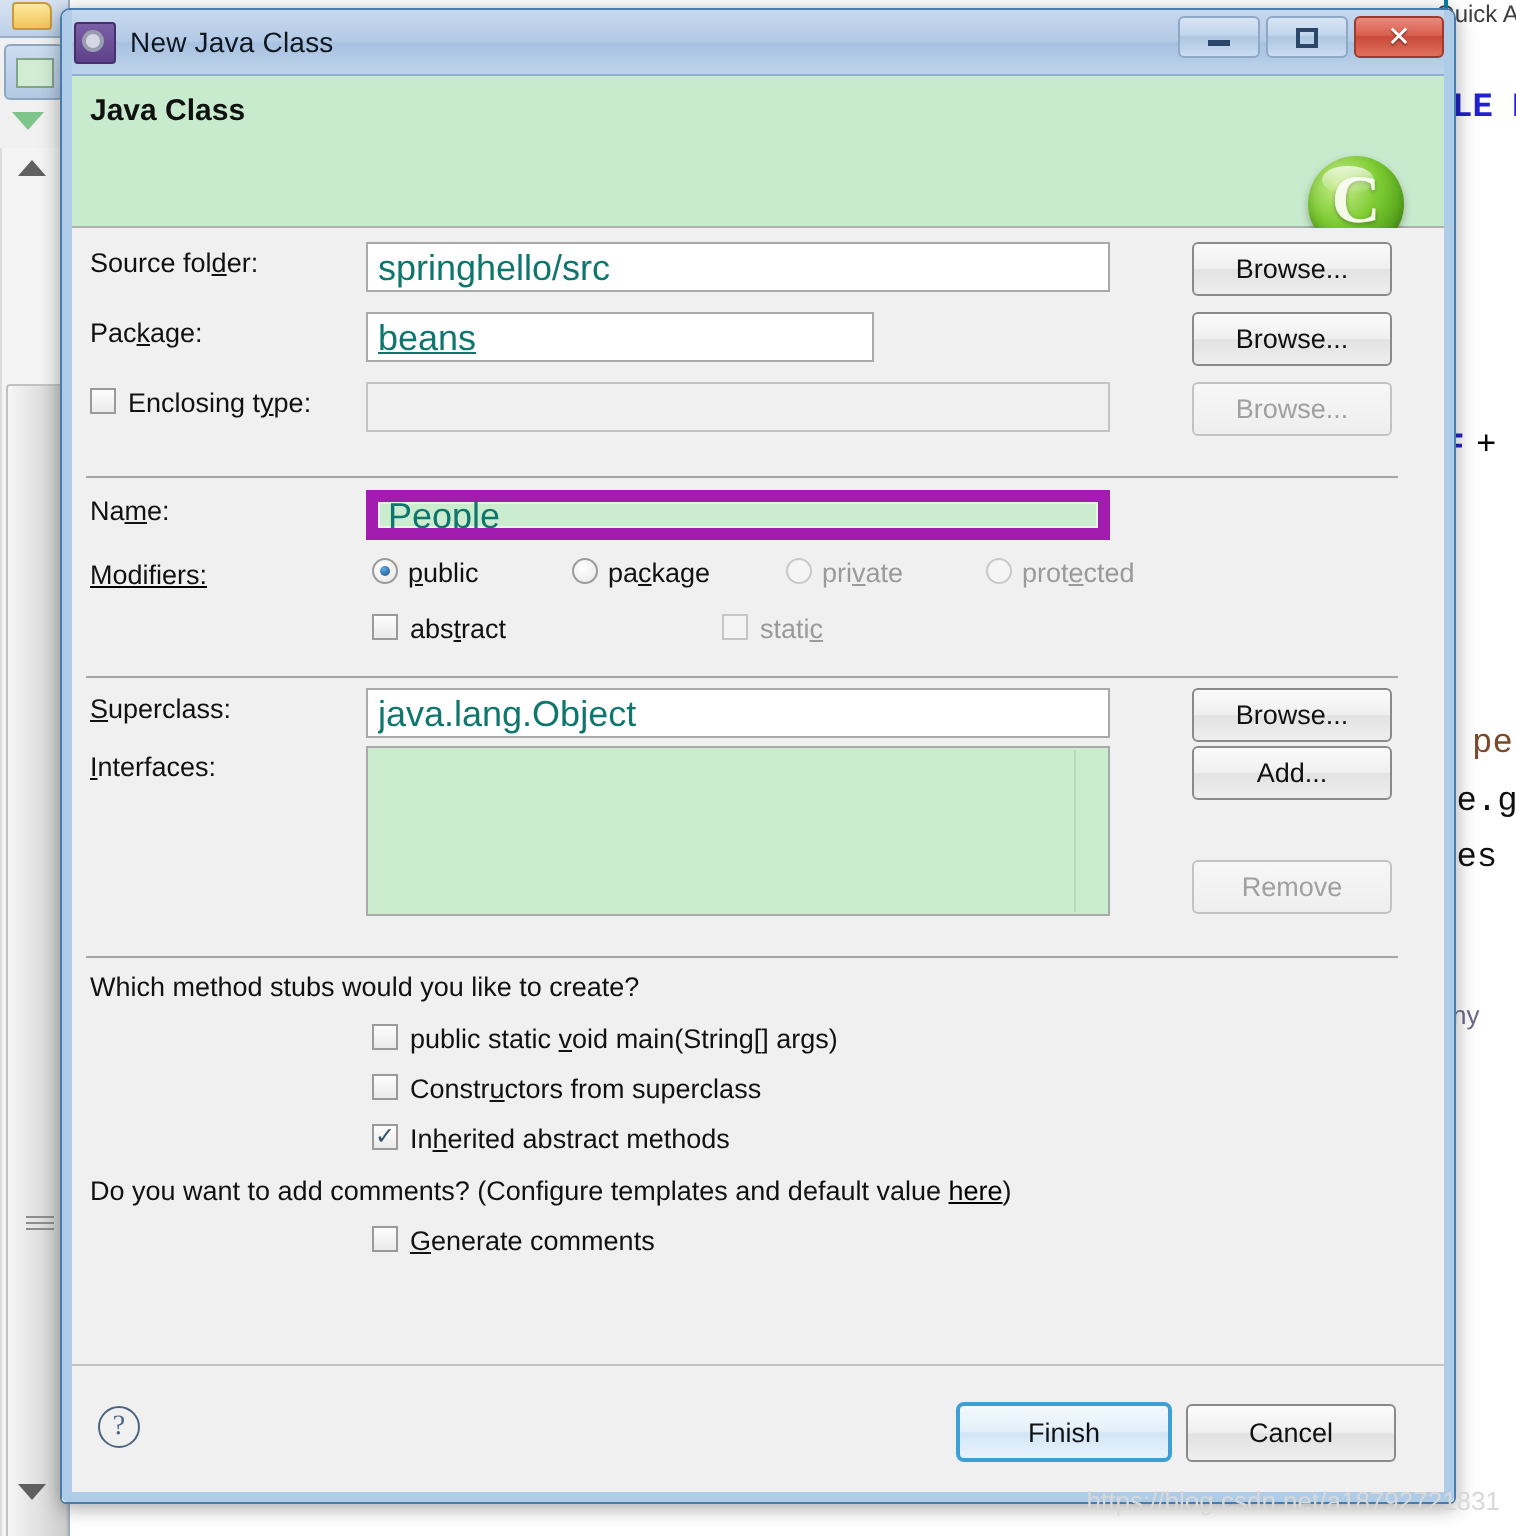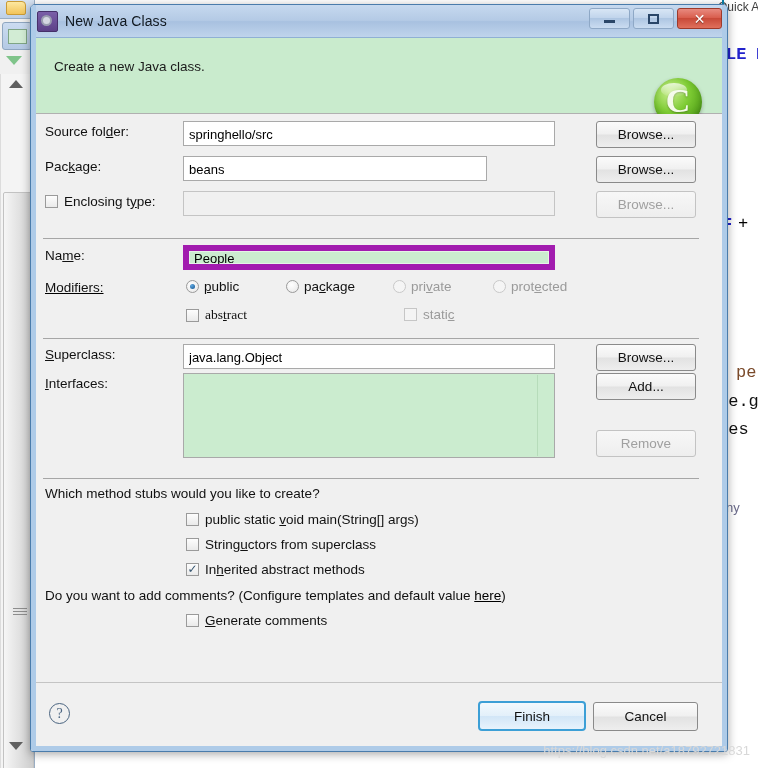--- a/index.html
+++ b/index.html
@@ -195,29 +195,29 @@
   }
 
   
   .body {
     position: relative;
     height: 570px;
     background: #f0f0f0;
     padding: 0; box-sizing: border-box;
   }
 
-  .row { position: absolute; display: flex; align-items: center; }
+  .row { position: absolute; display: flex; }
   .lbl { font-size: 13.5px; color: #111; white-space: nowrap; }
   .lbl.dis { color: #9a9a9a; }
   u { text-decoration: underline; }
 
   .txt {
     height: 25px; box-sizing: border-box;
     border: 1px solid #a9a9a9; background: #fff;
-    font-size: 13px; color: #000000;
+    font-size: 18px; color: #0f766e;
     padding: 2px 4px 0 5px; line-height: 21px;
     outline: none;
     font-family: "Liberation Sans", sans-serif;
   }
   .txt.focused {
     background: #cbeccf; border: 6px solid #a21caf;
     box-shadow: inset 0 0 0 1px #e5f4e7;
   }
   .txt.disabled { background: #f0f0f0; border-color: #c4c4c4; }
 
@@ -356,38 +356,38 @@
       <div class="win-btn">
         <span class="gl-max"></span>
       </div>
       <div class="win-btn close">
         <span class="gl-close">✕</span>
       </div>
     </div>
   </div>
 
   <div class="banner">
-    <div class="banner-sub">Create a new Java class.</div>
+    <div class="banner-title">Java Class</div>
     <div class="banner-icon">
       <span>C</span>
     </div>
   </div>
 
   <div class="body">
 
     <div class="row" style="left:14px; top:10px;">
       <span class="lbl"><span>Source fol</span><u>d</u><span>er:</span></span>
     </div>
     <input class="txt" style="left: 152px; top: 7px; width: 372px; position: absolute;" value="springhello/src">
     <div class="btn" style="position:absolute; left:565px; top:7px; width:100px;">Browse...</div>
 
     <div class="row" style="left:14px; top:45px;">
       <span class="lbl"><span>Pac</span><u>k</u><span>age:</span></span>
     </div>
-    <input class="txt" style="left: 152px; top: 42px; width: 304px; position: absolute;" value="beans">
+    <input class="txt" style="left: 152px; top: 42px; width: 254px; position: absolute; text-decoration: underline;" value="beans">
     <div class="btn" style="position:absolute; left:565px; top:42px; width:100px;">Browse...</div>
 
     <div class="row" style="left:14px; top:80px;">
       <span class="cb"></span>
       <span class="lbl"><span>Enclosing t</span><u>y</u><span>pe:</span></span>
     </div>
     <input class="txt disabled" style="left: 152px; top: 77px; width: 372px; position: absolute;" disabled="" value="">
     <div class="btn disabled" style="position:absolute; left:565px; top:77px; width:100px;">Browse...</div>
 
     <div class="sep" style="left:12px; top:124px; width:656px;"></div>
@@ -413,29 +413,29 @@
     </div>
     <div class="row" style="left:362px; top:165px;">
       <span class="rb dis"></span>
       <span class="lbl dis"><span>pri</span><u>v</u><span>ate</span></span>
     </div>
     <div class="row" style="left:462px; top:165px;">
       <span class="rb dis"></span>
       <span class="lbl dis"><span>prot</span><u>e</u><span>cted</span></span>
     </div>
 
-    <div class="row" style="left:155px; top:193px;font-family:Liberation Serif, serif;">
+    <div class="row" style="left:155px; top:193px;">
       <span class="cb"></span>
       <span class="lbl"><span>abs</span><u>t</u><span>ract</span></span>
     </div>
     <div class="row" style="left:245px; top:193px;margin-top:37px;">
       <span class="cb"></span>
       <span class="lbl"><span>fina</span><u>l</u><span></span></span>
     </div>
-    <div class="row" style="left:330px; top:193px;margin-left:43px;">
+    <div class="row" style="left:330px; top:193px;">
       <span class="cb dis"></span>
       <span class="lbl dis"><span>stati</span><u>c</u><span></span></span>
     </div>
 
     <div class="sep" style="left:12px; top:224px; width:656px;"></div>
 
     <div class="row" style="left:14px; top:233px;">
       <span class="lbl"><span></span><u>S</u><span>uperclass:</span></span>
     </div>
     <input class="txt" style="left: 152px; top: 230px; width: 372px; position: absolute;" value="java.lang.Object">
@@ -452,21 +452,21 @@
 
     <div class="row" style="left:14px; top:372px;">
       <span class="lbl">Which method stubs would you like to create?</span>
     </div>
     <div class="row" style="left:155px; top:398px;">
       <span class="cb"></span>
       <span class="lbl"><span>public static </span><u>v</u><span>oid main(String[] args)</span></span>
     </div>
     <div class="row" style="left:155px; top:423px;">
       <span class="cb"></span>
-      <span class="lbl"><span>String</span><u>u</u><span>ctors from superclass</span></span>
+      <span class="lbl"><span>Constr</span><u>u</u><span>ctors from superclass</span></span>
     </div>
     <div class="row" style="left:155px; top:448px;">
       <span class="cb">
           <span class="tick">✓</span>
         </span>
       <span class="lbl"><span>In</span><u>h</u><span>erited abstract methods</span></span>
     </div>
 
     <div class="row" style="left:14px; top:474px;">
       <span class="lbl"><span>Do you want to add comments? (Configure templates and default value </span><span class="link">here</span><span>)</span></span>

